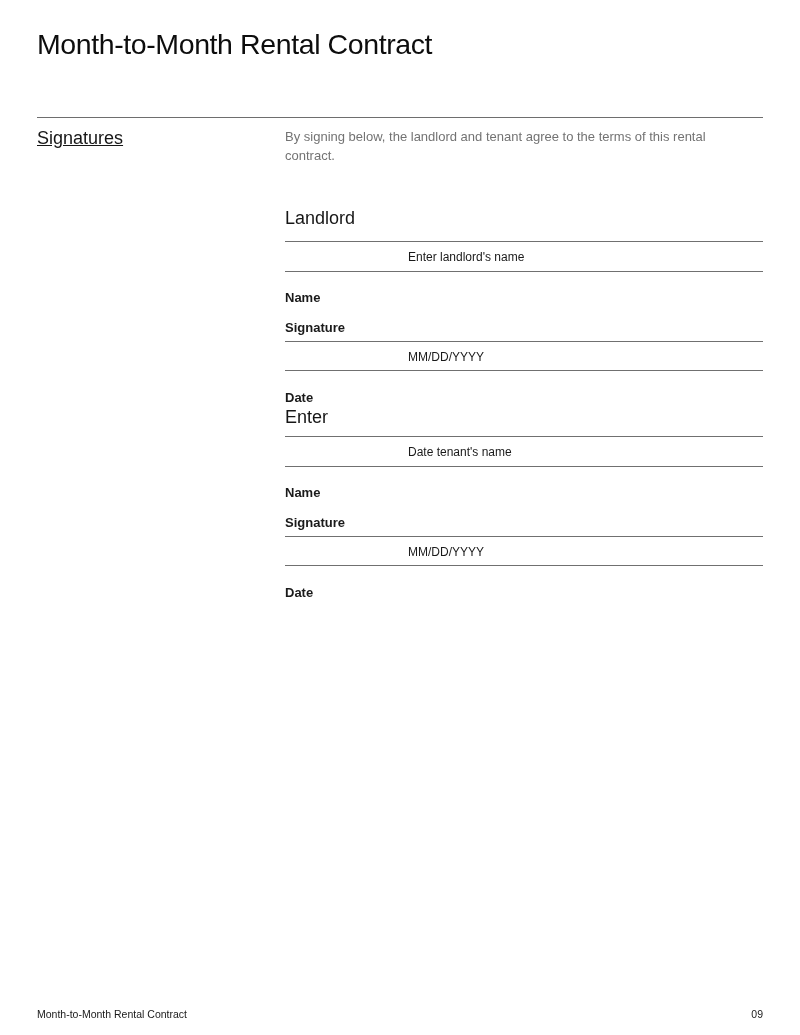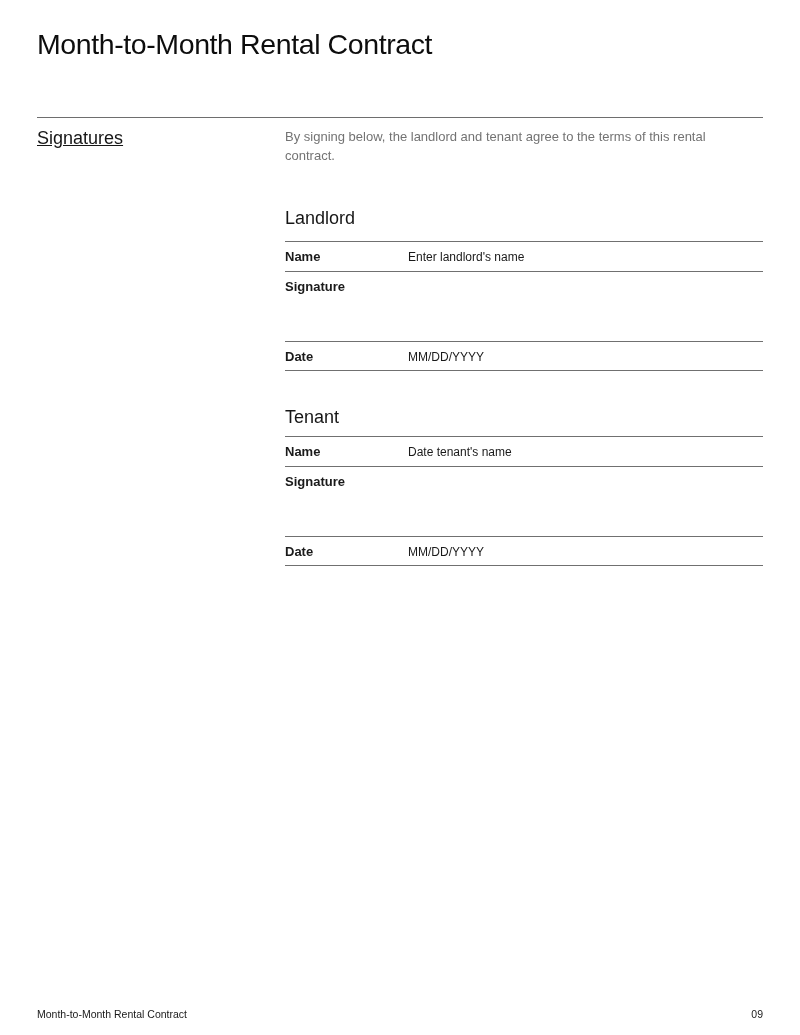--- a/index.html
+++ b/index.html
@@ -25,21 +25,21 @@
     }
     .party-heading {
       position: absolute; left: 285px; margin: 0;
       font-size: 18px; font-weight: 400; color: #161616;
     }
     .rule {
       position: absolute; left: 285px; width: 478px; height: 0;
       border-top: 1px solid #707070;
     }
     .field-label {
-      position: absolute; left: 285px; font-size: 13px; font-weight: 700; color: #1a1a1a;
+      position: absolute; left: 285px; font-size: 13px; font-weight: 700; color: #1a1a1a; margin-top: 41px;
     }
     .field-value {
       position: absolute; left: 408px; font-size: 12px; font-weight: 400; color: #1a1a1a;
     }
     .sig-area {
       position: absolute; left: 285px; width: 478px; height: 68px;
     }
     .footer-left {
       position: absolute; left: 37px; top: 1008px; font-size: 10.5px; color: #1a1a1a;
     }
@@ -64,21 +64,21 @@
   <div class="rule" style="top:271px;"></div>
   <span class="field-label" style="top:279px;">Signature</span>
   <div class="sig-area" style="top:272px;"></div>
   <div class="rule" style="top:341px;"></div>
   <span class="field-label" style="top:349px;">Date</span>
   <span class="field-value" style="top:350px;">MM/DD/YYYY</span>
   <div class="rule" style="top:370px;"></div>
 </div>
 
 <div>
-  <h3 class="party-heading" style="top:407px;">Tenant</h3>
+  <h3 class="party-heading" style="top:407px;">Enter</h3>
   <div class="rule" style="top:436px;"></div>
   <span class="field-label" style="top:444px;">Name</span>
   <span class="field-value" style="top:445px;">Date tenant's name</span>
   <div class="rule" style="top:466px;"></div>
   <span class="field-label" style="top:474px;">Signature</span>
   <div class="sig-area" style="top:467px;"></div>
   <div class="rule" style="top:536px;"></div>
   <span class="field-label" style="top:544px;">Date</span>
   <span class="field-value" style="top:545px;">MM/DD/YYYY</span>
   <div class="rule" style="top:565px;"></div>

